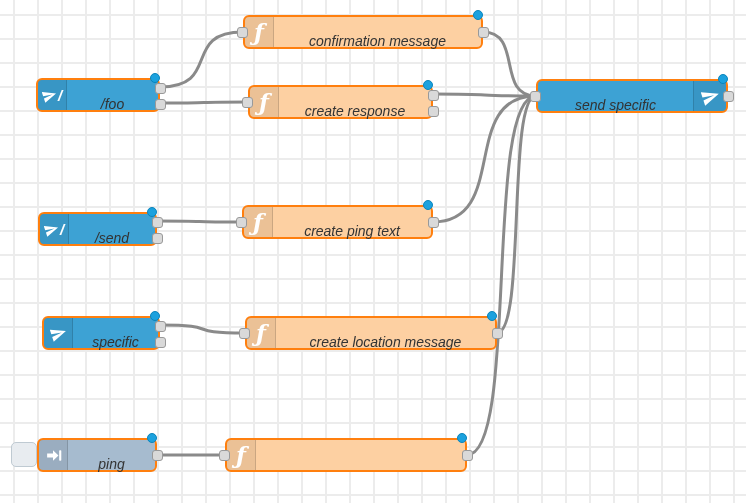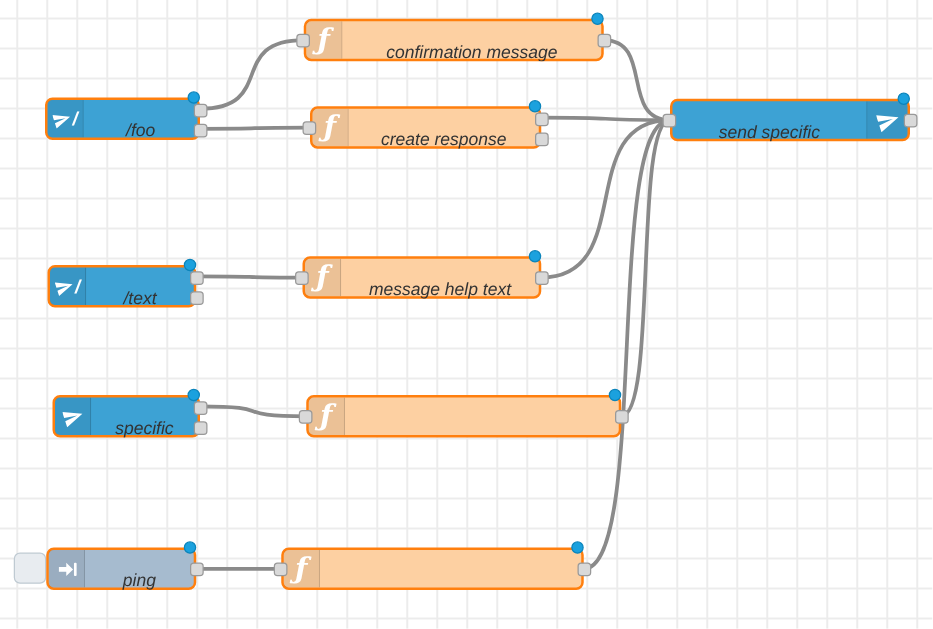--- a/index.html
+++ b/index.html
@@ -144,31 +144,31 @@
     <div class="dot"></div>
   </div>
 
   <div class="node tg" style="left:38px;top:212px;width:119px;">
     <div class="icon">
       <svg width="15" height="15" viewBox="0 0 24 24">
           <path d="M2 21 L23 12 L2 3 L2 10 L17 12 L2 14 Z" fill="#fff" transform="rotate(-18 12 12)"></path>
         </svg>
       <span class="slash">/</span>
     </div>
-    <span class="label">/text</span>
+    <span class="label">/send</span>
     <div class="port out o1"></div>
     <div class="port out o2"></div>
     <div class="dot"></div>
   </div>
 
   <div class="node fn" style="left:242px;top:205px;width:191px;">
     <div class="icon">
         <span class="fglyph">ƒ</span>
       </div>
-    <span class="label">message help text</span>
+    <span class="label">create ping text</span>
     <div class="port in"></div>
     <div class="port out single"></div>
     <div class="dot"></div>
   </div>
 
   <div class="node tg" style="left:42px;top:316px;width:118px;">
     <div class="icon">
       <svg width="17" height="17" viewBox="0 0 24 24">
           <path d="M2 21 L23 12 L2 3 L2 10 L17 12 L2 14 Z" fill="#fff" transform="rotate(-18 12 12)"></path>
         </svg>
@@ -176,20 +176,21 @@
     <span class="label">specific</span>
     <div class="port out o1"></div>
     <div class="port out o2"></div>
     <div class="dot"></div>
   </div>
 
   <div class="node fn" style="left:245px;top:316px;width:252px;">
     <div class="icon">
         <span class="fglyph">ƒ</span>
       </div>
+    <span class="label">create location message</span>
     <div class="port in"></div>
     <div class="port out single"></div>
     <div class="dot"></div>
   </div>
 
   <div class="node inject" style="left:37px;top:438px;width:120px;">
     <div class="icon">
       <svg width="17" height="17" viewBox="0 0 24 24">
           <path d="M3 9.2 h8.3 V4.6 L19 12 l-7.7 7.4 v-4.6 H3 Z" fill="#fff"></path>
           <rect x="20" y="4.6" width="3" height="14.8" rx="1" fill="#fff"></rect>

